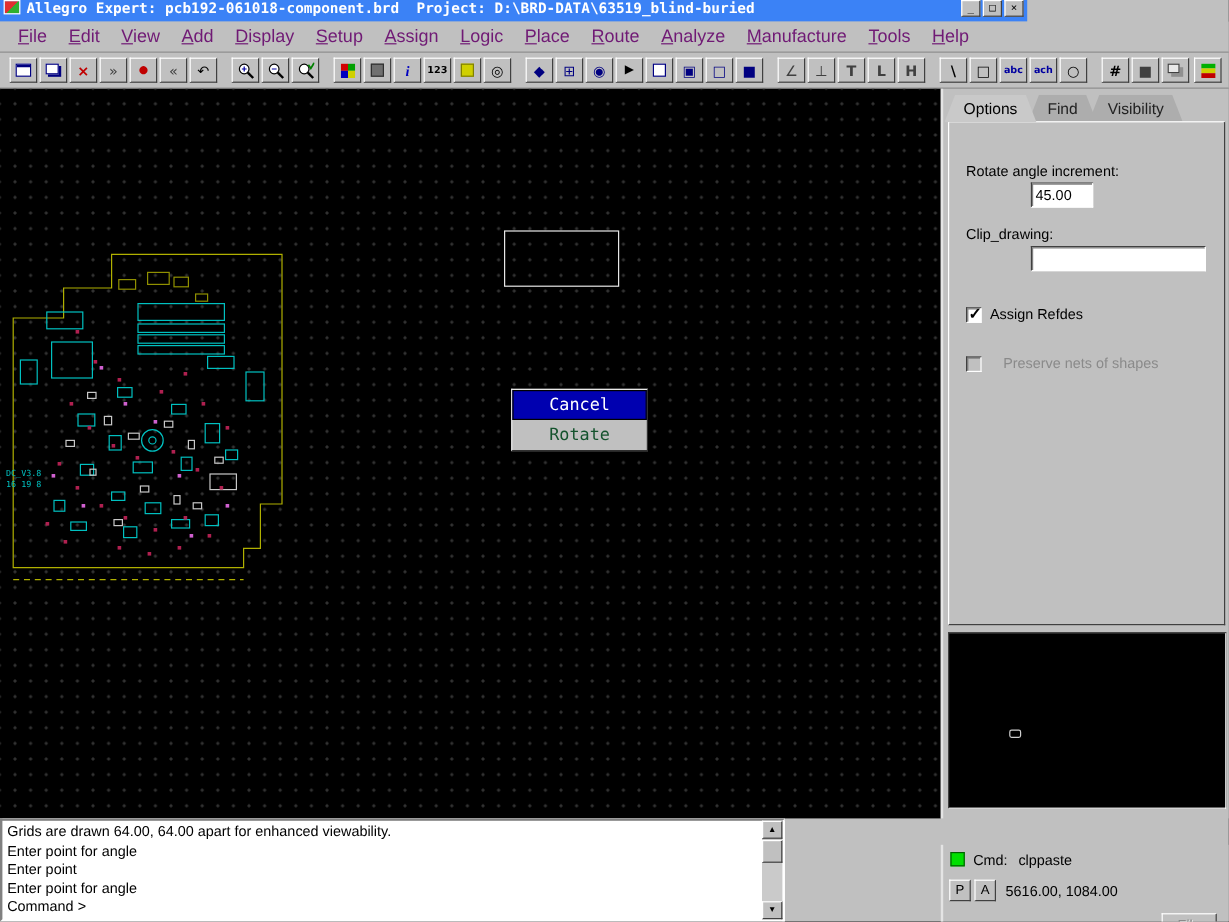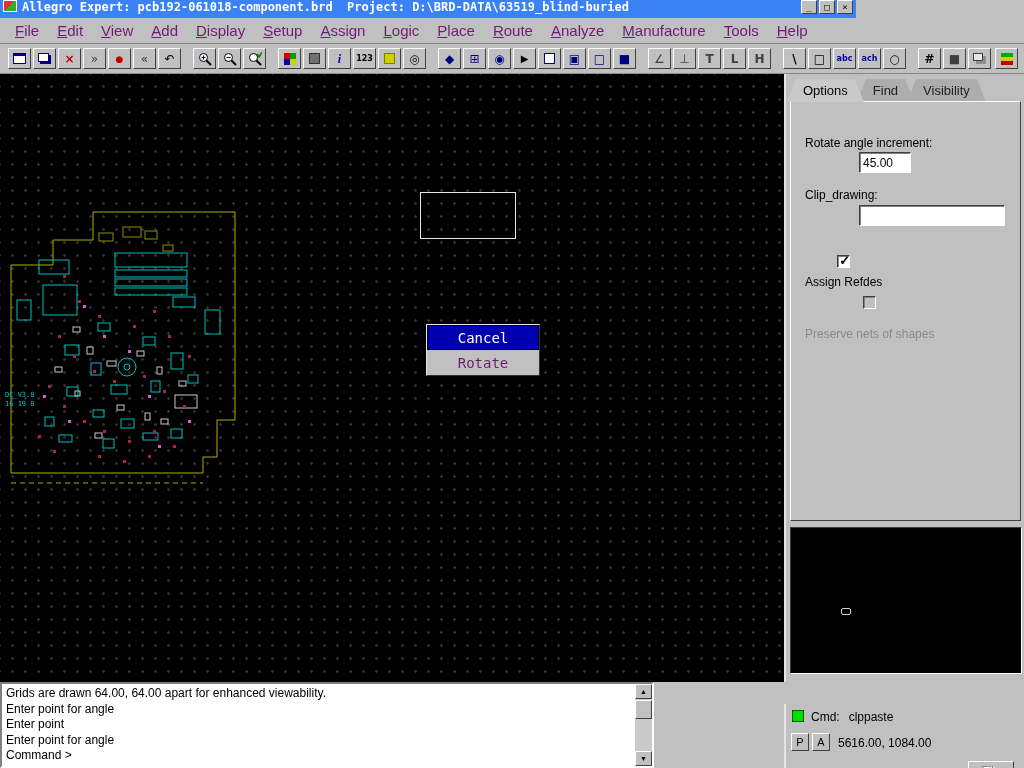--- a/index.html
+++ b/index.html
@@ -46,37 +46,37 @@
 
   
   .canvas { position:absolute; left:0; top:74px; width:784px; height:608px; background:#000;
     background-image:radial-gradient(#323232 1px, transparent 1.6px);
     background-size:13px 13px; background-position:6px 6px; }
   .sel-rect { position:absolute; left:420px; top:118px; width:96px; height:47px;
     border:1px solid #e8e8e8; }
   .ctx-menu { position:absolute; left:426px; top:250px; width:114px; background:#c0c0c0;
     border:1px solid; border-color:#e8e8e8 #303030 #303030 #e8e8e8; box-shadow:2px 2px 0 #000; }
   .cm-item { height:25px; font-family:"DejaVu Sans Mono",monospace; font-size:14px; display:flex;
-    align-items:center; justify-content:center; color:#701a75; }
+    align-items:center; justify-content:center; color:#14532d; }
   .cm-item.selected { background:#0000b0; color:#fff; border:1px solid #000; }
 
   
   .right-panel { position:absolute; left:784px; top:74px; width:240px; height:608px;
     background:#c0c0c0; border-left:2px solid #e4e4e4; }
   .tabs { position:absolute; left:8px; top:5px; height:23px; display:flex; }
   .tab { height:23px; padding:4px 16px 0; font-size:13px; background:#adadad; color:#222;
     clip-path:polygon(9px 0, calc(100% - 9px) 0, 100% 100%, 0 100%); margin-left:-7px; }
   .tab.active { background:#c9c9c9; color:#000; z-index:2; }
   .tab-page { position:absolute; left:4px; top:27px; width:231px; height:420px;
     border:1px solid; border-color:#fff #404040 #404040 #fff; background:#c0c0c0; }
   .fld-label { position:absolute; font-size:12px; color:#000; }
   .txt-input { position:absolute; background:#fff; border:1px solid;
     border-color:#404040 #fff #fff #404040; box-shadow:inset 1px 1px 0 #808080; font-size:12px;
     padding:1px 3px; font-family:"Liberation Sans",sans-serif; }
-  .chk-row { position:absolute; display:flex; align-items:center; gap:7px;flex-direction:column; }
+  .chk-row { position:absolute; display:flex; align-items:center; gap:7px; }
   .chk { width:13px; height:13px; background:#fff; border:1px solid;
     border-color:#404040 #fff #fff #404040; box-shadow:inset 1px 1px 0 #808080; position:relative;
     flex:none; }
   .chk.checked::after { content:"✓"; position:absolute; left:1px; top:-3px; font-size:13px;
     font-weight:bold; color:#000; }
   .chk.disabled { background:#c0c0c0; }
   .chk-label { font-size:12px; color:#000; }
   .chk-row.disabled .chk-label { color:#8a8a8a; }
   .preview { position:absolute; left:4px; top:453px; width:232px; height:147px; background:#000;
     border:1px solid; border-color:#404040 #fff #fff #404040; }

